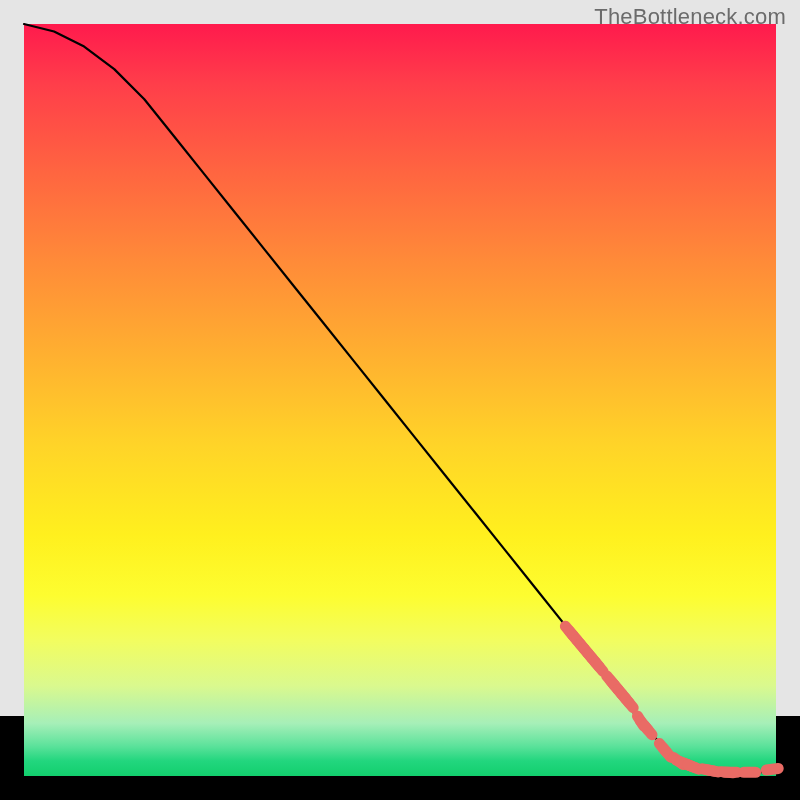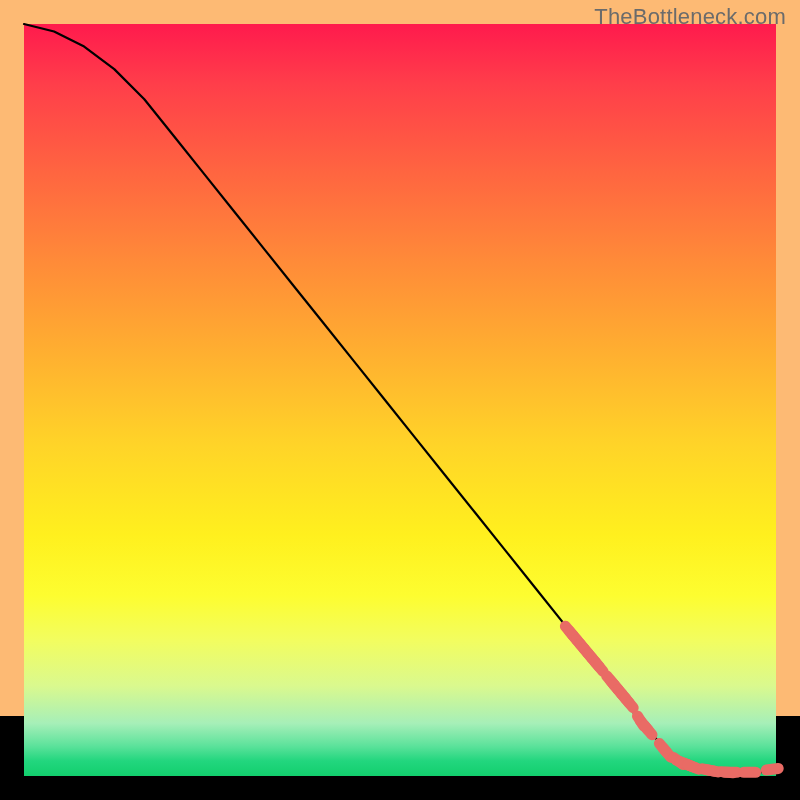--- a/index.html
+++ b/index.html
@@ -8,21 +8,21 @@
     width: 800px;
     height: 800px;
     background: #000;
     font-family: Arial, Helvetica, sans-serif;
     overflow: hidden;
   }
   .container {
     position: relative;
     width: 800px;
     height: 716px;
-    background: #fdba74;
+    background: #e5e5e5;
   }
   .watermark {
     position: absolute;
     top: 4px;
     right: 14px;
     color: #6b6b6b;
     font-size: 22px;
     font-weight: 500;
     letter-spacing: 0.2px;
     z-index: 5;

